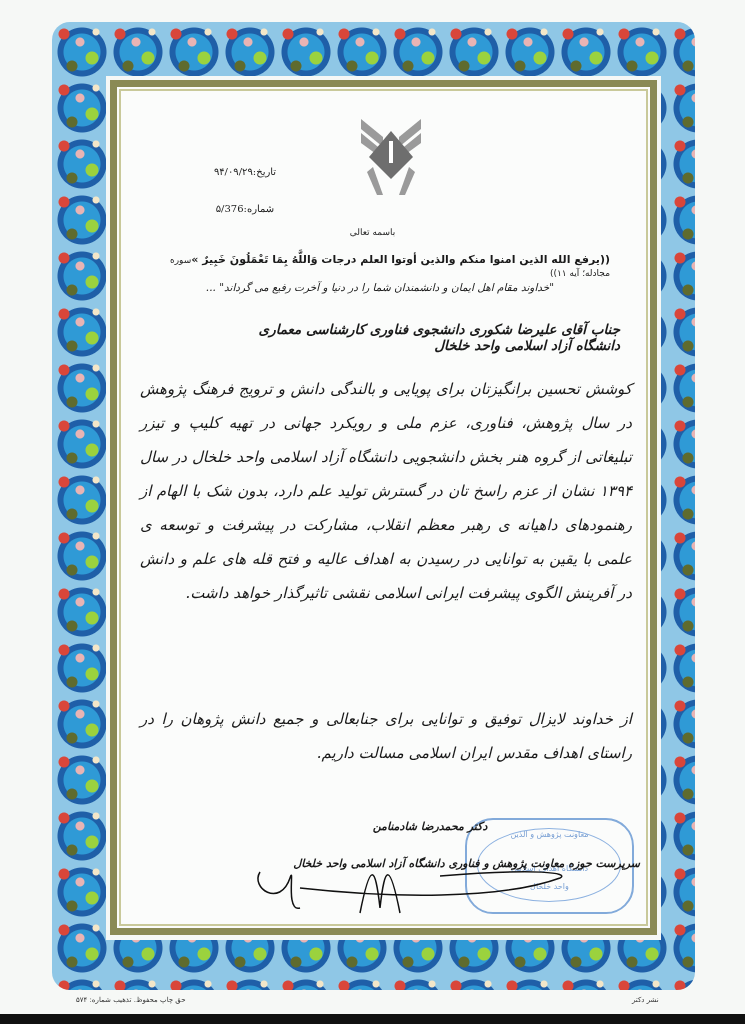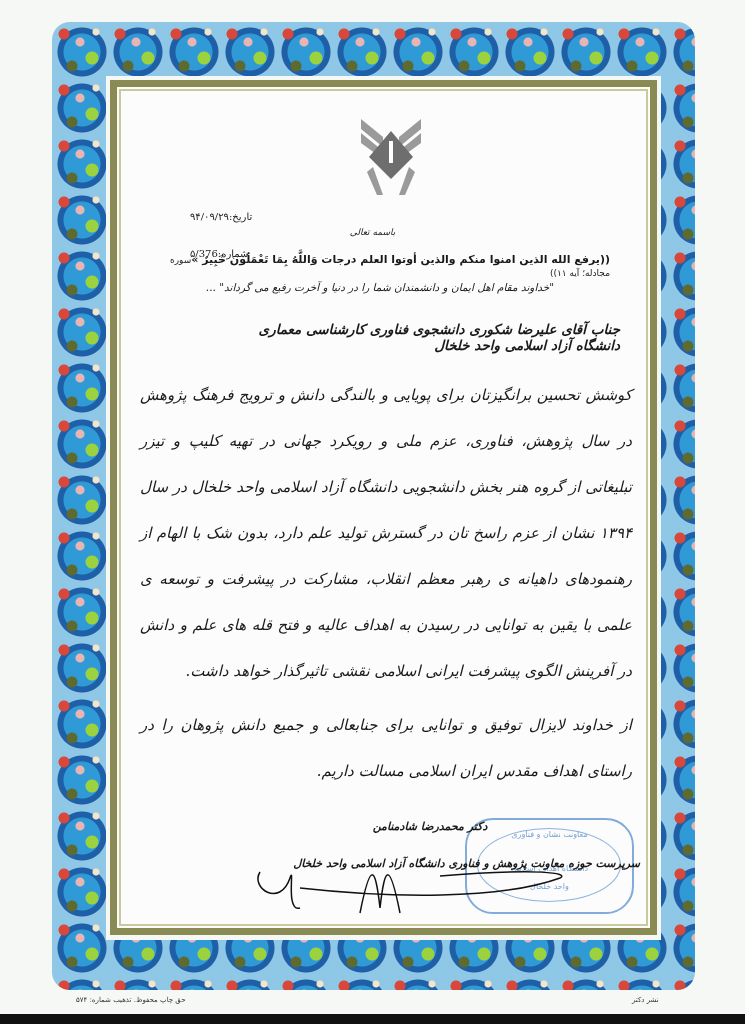--- a/index.html
+++ b/index.html
@@ -27,29 +27,29 @@
     background:#f6f8f6;
   }
   .frame {
     position:absolute; left:110px; top:80px; width:547px; height:855px;
     box-sizing:border-box;
     border:7px solid #8a8a55;
     outline:2px solid #c9c99a; outline-offset:-11px;
     background:#fbfcfb;
   }
   .logo { position:absolute; left:361px; top:117px; width:60px; height:78px; }
-  .meta { position:absolute; left:190px; font-size:10px; color:#222; direction:rtl; text-align:left; width:110px;margin-top:45px; }
+  .meta { position:absolute; left:190px; font-size:10px; color:#222; direction:rtl; text-align:center; width:110px; }
   .meta.date { top:166px; }
   .meta.number { top:203px; }
-  .basmala { position:absolute; top:227px; left:0; width:745px; text-align:center; font-size:9px; font-style:italic; }
+  .basmala { position:absolute; top:227px; left:0; width:745px; text-align:center; font-size:9px; }
   .verse { position:absolute; top:253px; left:150px; width:460px; text-align:right; direction:rtl; font-size:11px; font-weight:bold; font-family:"DejaVu Sans", sans-serif; }
   .verse-ref { font-weight:normal; font-size:9px; }
   .translation { position:absolute; top:281px; left:150px; width:460px; text-align:center; direction:rtl; font-size:10.5px; font-style:italic; }
   .addressee { position:absolute; top:321px; left:230px; width:390px; direction:rtl; text-align:right; font-size:13.5px; font-weight:bold; font-style:italic; }
-  .body-text { position:absolute; left:140px; width:492px; direction:rtl; text-align:justify; text-align-last:right; font-size:15px; font-style:italic; line-height:46px; }
+  .body-text { position:absolute; left:140px; width:492px; direction:rtl; text-align:justify; text-align-last:right; font-size:15px; font-style:italic; line-height:34px; }
   .body-text.p1 { top:372px; }
   .body-text.p2 { top:702px; }
   .sig-name { position:absolute; top:820px; left:330px; width:200px; direction:rtl; text-align:center; font-size:11px; font-style:italic; font-weight:bold; }
   .sig-title { position:absolute; top:857px; left:230px; width:410px; direction:rtl; text-align:right; font-size:11px; font-style:italic; font-weight:bold; }
   .signature { position:absolute; left:240px; top:858px; width:330px; height:60px; }
   .stamp { position:absolute; left:465px; top:818px; width:165px; height:92px; border:2px solid #5a8fd0; border-radius:28px; opacity:0.75; }
   .stamp-inner { position:absolute; left:10px; top:8px; width:142px; height:72px; border:1.5px solid #6a9ad8; border-radius:50%; }
   .stamp-text { position:absolute; width:100%; text-align:center; color:#4a7fc6; font-size:8px; direction:rtl; font-family:"DejaVu Sans", sans-serif; }
   .footer { position:absolute; top:996px; font-size:7px; color:#333; direction:rtl; font-family:"DejaVu Sans", sans-serif; }
   .footer.left { left:76px; }
@@ -84,21 +84,21 @@
 </div>
 <div class="translation">"خداوند مقام اهل ایمان و دانشمندان شما را در دنیا و آخرت رفیع می گرداند" ...</div>
 
 <div class="addressee">جناب آقای علیرضا شکوری دانشجوی فناوری کارشناسی معماری دانشگاه آزاد اسلامی واحد خلخال</div>
 
 <div class="body-text p1">کوشش تحسین برانگیزتان برای پویایی و بالندگی دانش و ترویج فرهنگ پژوهش در سال پژوهش، فناوری، عزم ملی و رویکرد جهانی در تهیه کلیپ و تیزر تبلیغاتی از گروه هنر بخش دانشجویی دانشگاه آزاد اسلامی واحد خلخال در سال ۱۳۹۴ نشان از عزم راسخ تان در گسترش تولید علم دارد، بدون شک با الهام از رهنمودهای داهیانه ی رهبر معظم انقلاب، مشارکت در پیشرفت و توسعه ی علمی با یقین به توانایی در رسیدن به اهداف عالیه و فتح قله های علم و دانش در آفرینش الگوی پیشرفت ایرانی اسلامی نقشی تاثیرگذار خواهد داشت.</div>
 <div class="body-text p2">از خداوند لایزال توفیق و توانایی برای جنابعالی و جمیع دانش پژوهان را در راستای اهداف مقدس ایران اسلامی مسالت داریم.</div>
 
 <div class="stamp">
   <div class="stamp-inner"></div>
-  <div class="stamp-text" style="top:10px;">معاونت نشان و فناوری</div>
+  <div class="stamp-text" style="top:10px;">معاونت پژوهش و الذین</div>
   <div class="stamp-text" style="top:44px;">دانشگاه اهداف اسلامی</div>
   <div class="stamp-text" style="top:62px;">واحد خلخال</div>
 </div>
 
 <div class="sig-name">دکتر محمدرضا شادمنامن</div>
 <div class="sig-title">سرپرست حوزه معاونت پژوهش و فناوری دانشگاه آزاد اسلامی واحد خلخال</div>
 
 <svg class="signature" viewBox="0 0 330 60">
   <path d="M20,14 C10,30 40,50 50,20 C55,5 45,55 60,50" fill="none" stroke="#111" stroke-width="1.5"></path>
   <path d="M120,55 C130,5 135,5 140,50 C145,5 150,5 160,55" fill="none" stroke="#111" stroke-width="1.5"></path>

